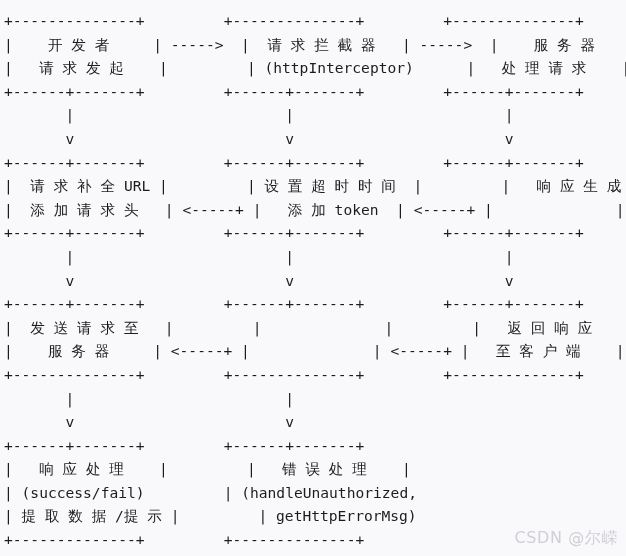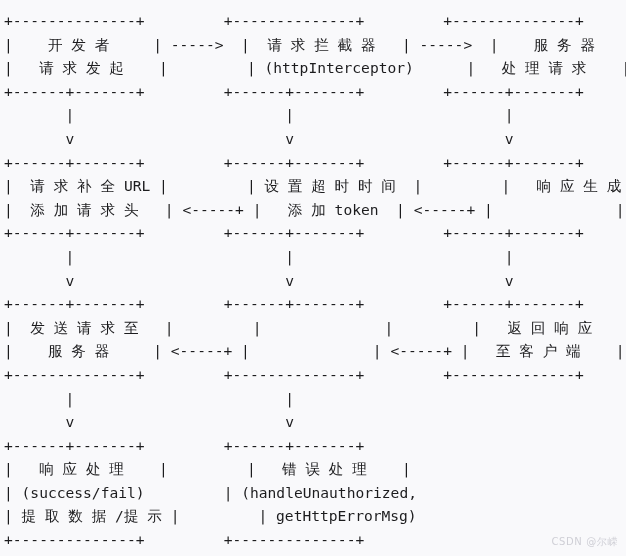--- a/index.html
+++ b/index.html
@@ -31,21 +31,21 @@
     white-space: pre;
     font-variant-ligatures: none;
     -webkit-font-smoothing: antialiased;
   }
   #watermark {
     position: absolute;
     right: 8px;
     bottom: 7px;
     color: #cfcfd6;
     font-family: "DejaVu Sans", "Liberation Sans", sans-serif;
-    font-size: 10px;
+    font-size: 16px;
     letter-spacing: 0.6px;
     white-space: pre;
     user-select: none;
   }
 </style>
 </head>
 <body>
 
 <pre id="ascii-diagram">+--------------+         +--------------+         +--------------+
 |    开 发 者     | -----&gt;  |  请 求 拦 截 器   | -----&gt;  |    服 务 器     |

